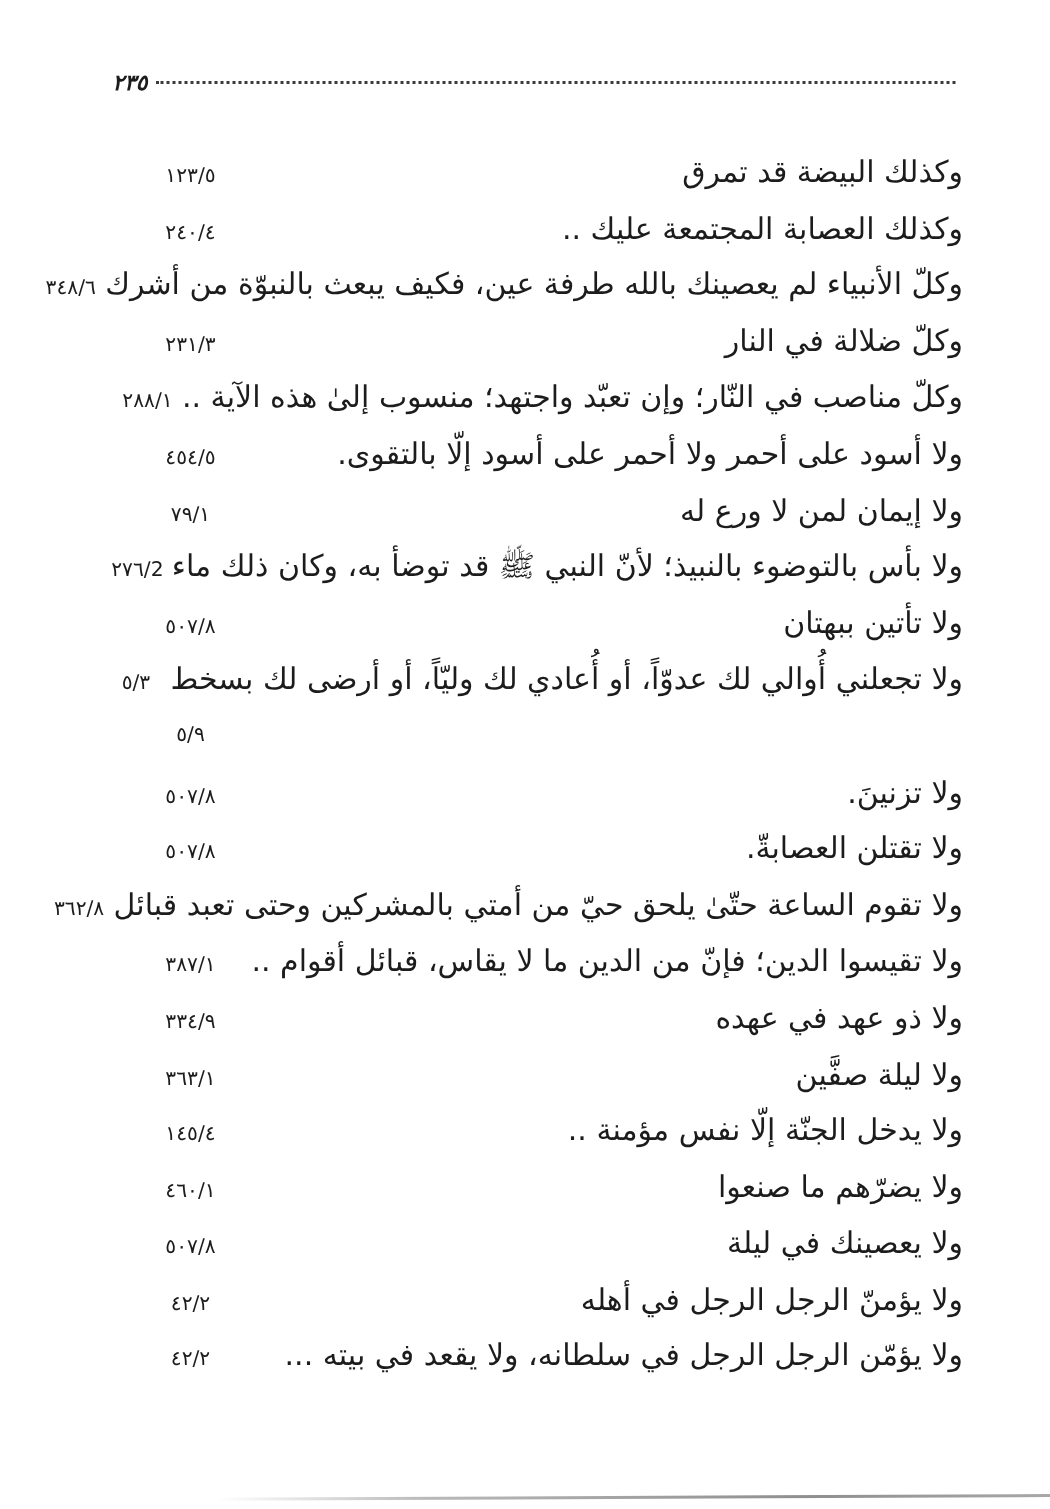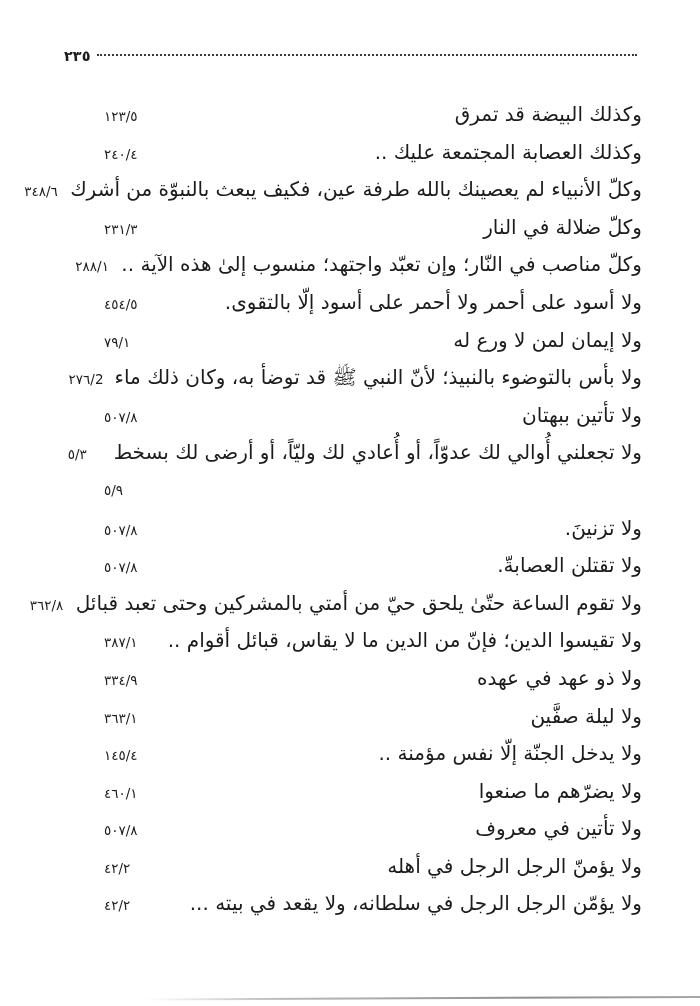--- a/index.html
+++ b/index.html
@@ -37,21 +37,22 @@
     flex: 1;
     border-bottom: 2px dotted #3a3a3a;
     height: 1px;
     margin: 0 5px 4px 6px;
   }
   .header-pagenum {
     font-size: 14.5px;
     font-weight: 700;
     direction: ltr;
     white-space: nowrap;
-    margin-left: 4px;
+    margin-left: 15px;
+    font-style: italic;
   }
   
   .entries {
     position: absolute;
     top: 96px;
     right: 58px;
     left: 0;
   }
   .entry-row {
     display: flex;
@@ -62,21 +63,21 @@
     padding-left: 104px;
   }
   .entry-text {
     font-size: 20px;
     white-space: nowrap;
     line-height: 37.6px;
   }
   .entry-ref {
     font-size: 13.5px;
     direction: ltr;
-    text-align: left;
+    text-align: center;
     min-width: 46px;
     white-space: nowrap;
     line-height: 37.6px;
   }
   
   .page-edge-line {
     position: absolute;
     left: 145px;
     right: -4px;
     bottom: 8px;
@@ -186,21 +187,21 @@
       <span class="entry-text">ولا يدخل الجنّة إلّا نفس مؤمنة ..</span>
       <span class="entry-ref">١٤٥/٤</span>
     </div>
 
     <div class="entry-row">
       <span class="entry-text">ولا يضرّهم ما صنعوا</span>
       <span class="entry-ref">٤٦٠/١</span>
     </div>
 
     <div class="entry-row">
-      <span class="entry-text">ولا تأتين في معروف</span>
+      <span class="entry-text">ولا يعصينك في ليلة</span>
       <span class="entry-ref">٥٠٧/٨</span>
     </div>
 
     <div class="entry-row">
       <span class="entry-text">ولا يؤمنّ الرجل الرجل في أهله</span>
       <span class="entry-ref">٤٢/٢</span>
     </div>
 
     <div class="entry-row">
       <span class="entry-text">ولا يؤمّن الرجل الرجل في سلطانه، ولا يقعد في بيته ...</span>

